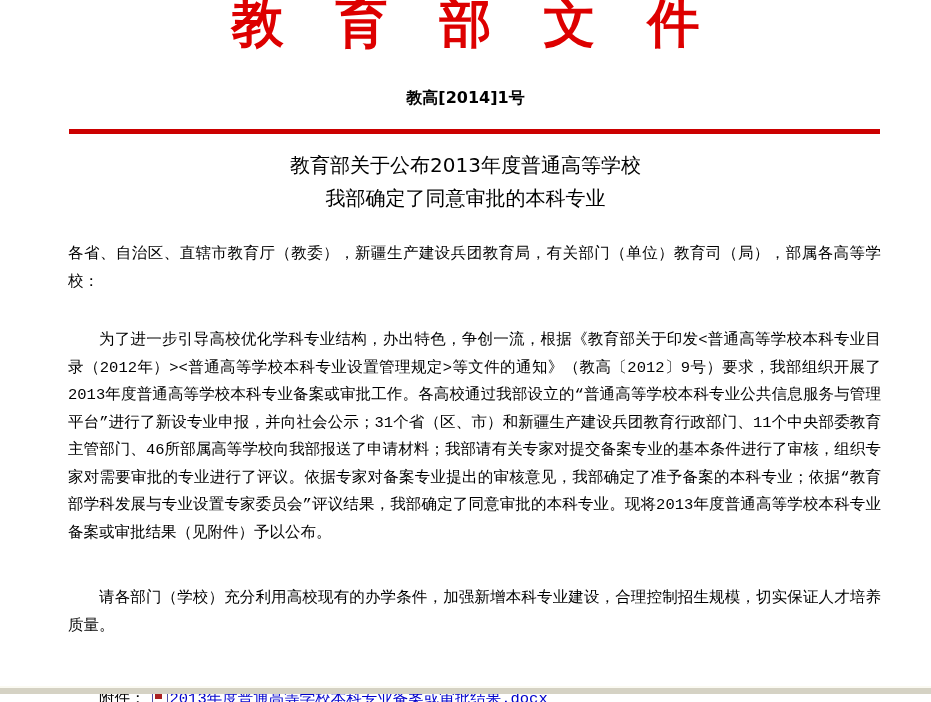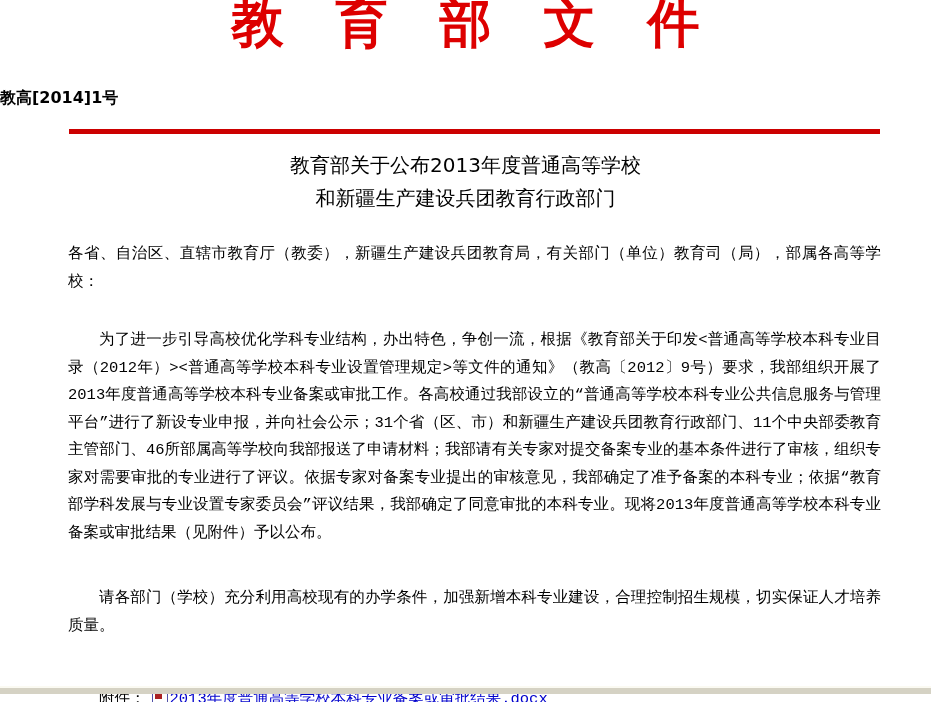--- a/index.html
+++ b/index.html
@@ -22,20 +22,21 @@
     font-family:"DejaVu Serif", serif;
     font-weight:bold;
     font-size:52px;
     line-height:62px;
     color:#dd0000;
     white-space:nowrap;
   }
   
   .doc-number{
     margin-top:34px;
+    text-align:center;
     font-weight:bold;
     font-size:16px;
     line-height:20px;
     color:#000000;
   }
   
   .red-rule{
     margin:21px auto 0 69px;
     width:811px;
     height:5px;
@@ -112,21 +113,21 @@
 <div class="page">
 
   <div class="letterhead">教　育　部　文　件</div>
 
   <div class="doc-number">教高[2014]1号</div>
 
   <div class="red-rule"></div>
 
   <div class="doc-title">
     <span>教育部关于公布2013年度普通高等学校</span><br>
-    <span>和新疆生产建设兵团教育行政部门</span>
+    <span>我部确定了同意审批的本科专业</span>
   </div>
 
   <div class="content">
 
     <p class="body-text salutation">各省、自治区、直辖市教育厅（教委），新疆生产建设兵团教育局，有关部门（单位）教育司（局），部属各高等学校：</p>
 
     <p class="body-text para1">为了进一步引导高校优化学科专业结构，办出特色，争创一流，根据《教育部关于印发&lt;普通高等学校本科专业目录（2012年）&gt;&lt;普通高等学校本科专业设置管理规定&gt;等文件的通知》（教高〔2012〕9号）要求，我部组织开展了2013年度普通高等学校本科专业备案或审批工作。各高校通过我部设立的“普通高等学校本科专业公共信息服务与管理平台”进行了新设专业申报，并向社会公示；31个省（区、市）和新疆生产建设兵团教育行政部门、11个中央部委教育主管部门、46所部属高等学校向我部报送了申请材料；我部请有关专家对提交备案专业的基本条件进行了审核，组织专家对需要审批的专业进行了评议。依据专家对备案专业提出的审核意见，我部确定了准予备案的本科专业；依据“教育部学科发展与专业设置专家委员会”评议结果，我部确定了同意审批的本科专业。现将2013年度普通高等学校本科专业备案或审批结果（见附件）予以公布。</p>
 
     <p class="body-text para2">请各部门（学校）充分利用高校现有的办学条件，加强新增本科专业建设，合理控制招生规模，切实保证人才培养质量。</p>
 

